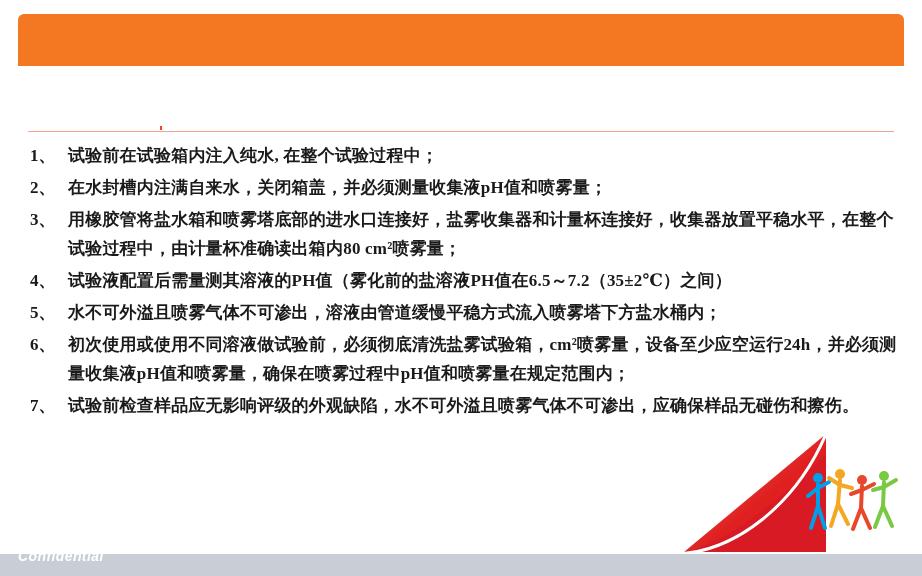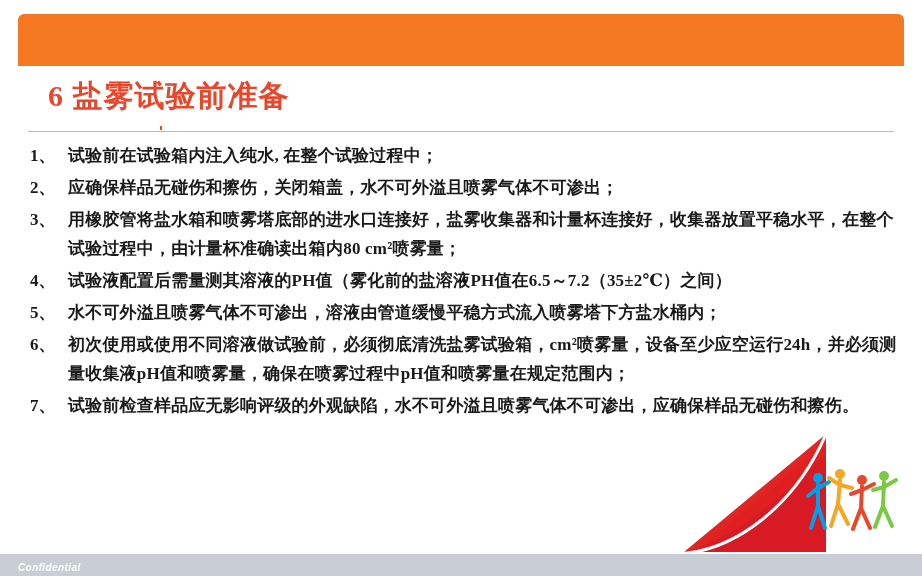--- a/index.html
+++ b/index.html
@@ -113,48 +113,47 @@
     position: absolute;
     left: 0;
     bottom: 0;
     width: 922px;
     height: 22px;
     background: #C9CED6;
   }
   .footer-text {
     position: absolute;
     left: 18px;
-    bottom: 3px;
-    font-size: 10px;
+    bottom: 12px;
+    font-size: 14px;
     font-style: italic;
     font-weight: bold;
     color: #ffffff;
     font-family: "Liberation Sans", sans-serif;
     letter-spacing: 0.4px;
   }
 </style>
 </head>
 <body>
 
 <div class="slide">
 
   <div class="header-bar"></div>
 
-  <div class="slide-title">6 盐雾试验前准备</div>
   <div class="title-rule"></div>
   <div class="title-tick"></div>
 
   <div class="body-list">
     <div class="list-item">
       <span class="list-num">1、</span>
       <span class="list-text">试验前在试验箱内注入纯水, 在整个试验过程中；</span>
     </div>
     <div class="list-item">
       <span class="list-num">2、</span>
-      <span class="list-text">应确保样品无碰伤和擦伤，关闭箱盖，水不可外溢且喷雾气体不可渗出；</span>
+      <span class="list-text">在水封槽内注满自来水，关闭箱盖，并必须测量收集液pH值和喷雾量；</span>
     </div>
     <div class="list-item indented">
       <span class="list-num">3、</span>
       <span class="list-text">用橡胶管将盐水箱和喷雾塔底部的进水口连接好，盐雾收集器和计量杯连接好，收集器放置平稳水平，在整个试验过程中，由计量杯准确读出箱内80 cm²喷雾量；</span>
     </div>
     <div class="list-item">
       <span class="list-num">4、</span>
       <span class="list-text">试验液配置后需量测其溶液的PH值（雾化前的盐溶液PH值在6.5～7.2（35±2℃）之间）</span>
     </div>
     <div class="list-item">

